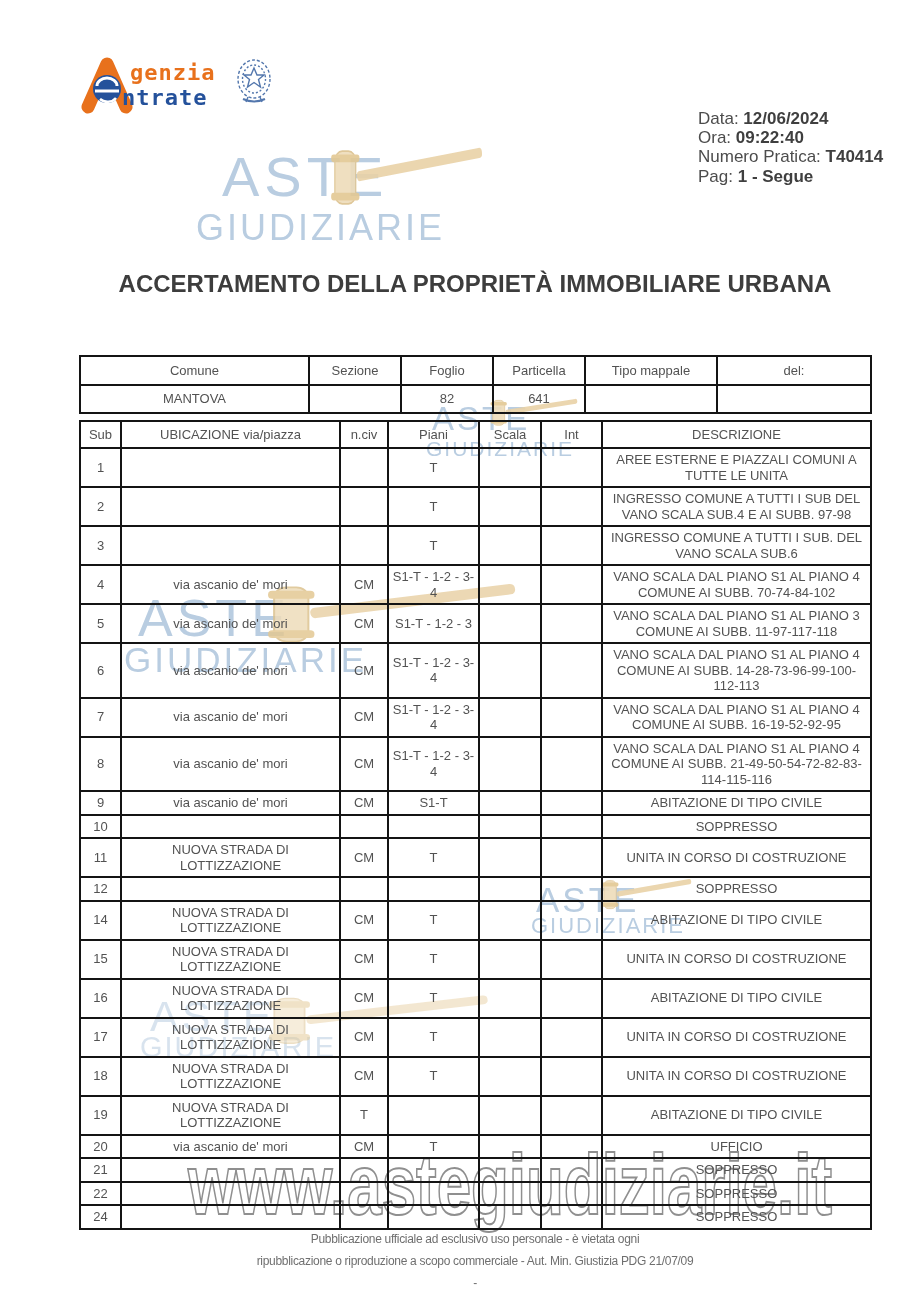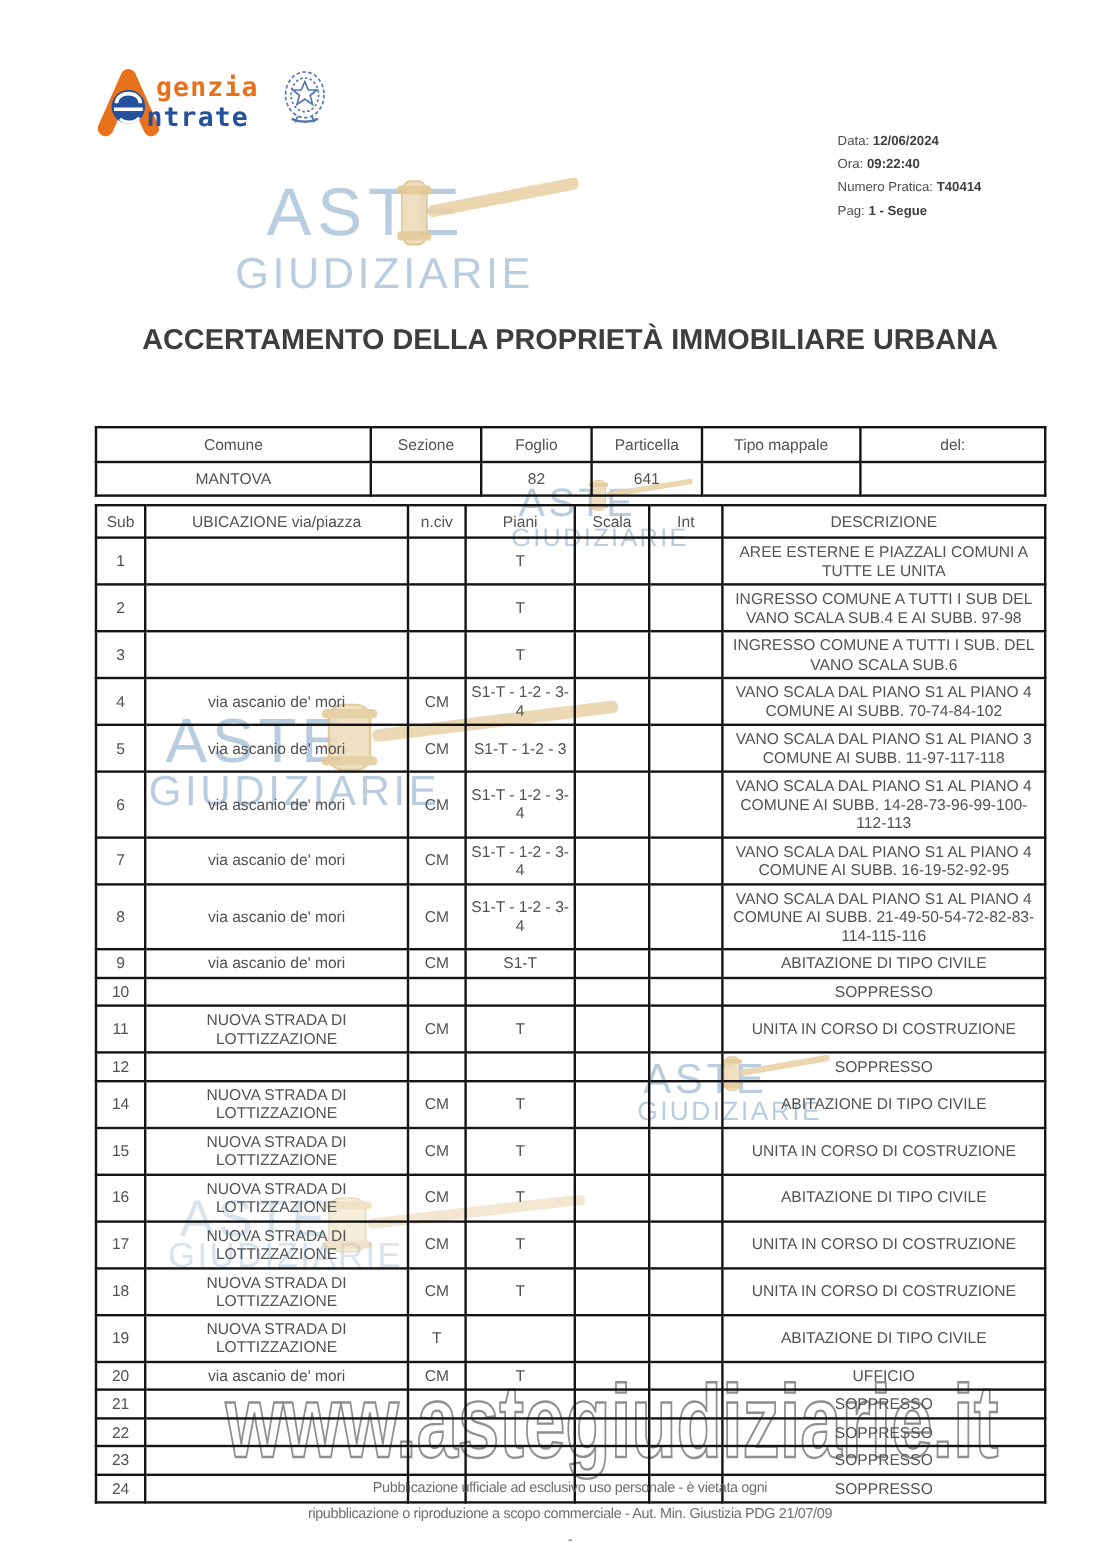--- a/index.html
+++ b/index.html
@@ -13,21 +13,21 @@
   .wm-layer{position:absolute;inset:0;z-index:0;}
   .content{position:absolute;inset:0;z-index:1;margin-left:16px;}
   
   .wm-aste{position:absolute;color:#b9cde1;font-weight:400;white-space:nowrap;}
   .wm-gavel{position:absolute;}
   .wm-url-svg{position:absolute;left:184px;top:1134px;}
   
   .logo-svg{position:absolute;left:62px;top:55px;}
   .emblem-svg{position:absolute;left:215px;top:55px;}
   .office{position:absolute;left:63px;top:141px;font-size:14px;font-weight:bold;color:#4d4d4d;line-height:18.5px;}
-  .meta{position:absolute;left:682px;top:109px;font-size:11px;color:#4c4c4c;line-height:19.2px;}
+  .meta{position:absolute;left:682px;top:109px;font-size:17px;color:#4c4c4c;line-height:19.2px;}
   .meta .v{font-weight:bold;color:#3f3f3f;}
   
   .title{position:absolute;left:0;top:268px;width:918px;text-align:center;
     font-size:24px;font-weight:bold;color:#3d3d3d;line-height:31px;letter-spacing:0px;}
   
   table{border-collapse:collapse;table-layout:fixed;position:absolute;left:63px;background:transparent;}
   td,th{border:2px solid #141414;font-weight:normal;color:#525252;font-size:13px;
         text-align:center;vertical-align:middle;padding:3px 2px;line-height:15.5px;
         overflow:hidden;}
   .parcel-table{top:355px;width:791px;}
@@ -399,29 +399,20 @@
           <tr>
             <td>22</td>
             <td></td>
             <td></td>
             <td></td>
             <td></td>
             <td></td>
             <td>SOPPRESSO</td>
           </tr>
 
-          <tr>
-            <td>23</td>
-            <td></td>
-            <td></td>
-            <td></td>
-            <td></td>
-            <td></td>
-            <td>SOPPRESSO</td>
-          </tr>
 
           <tr>
             <td>24</td>
             <td></td>
             <td></td>
             <td></td>
             <td></td>
             <td></td>
             <td>SOPPRESSO</td>
           </tr>

